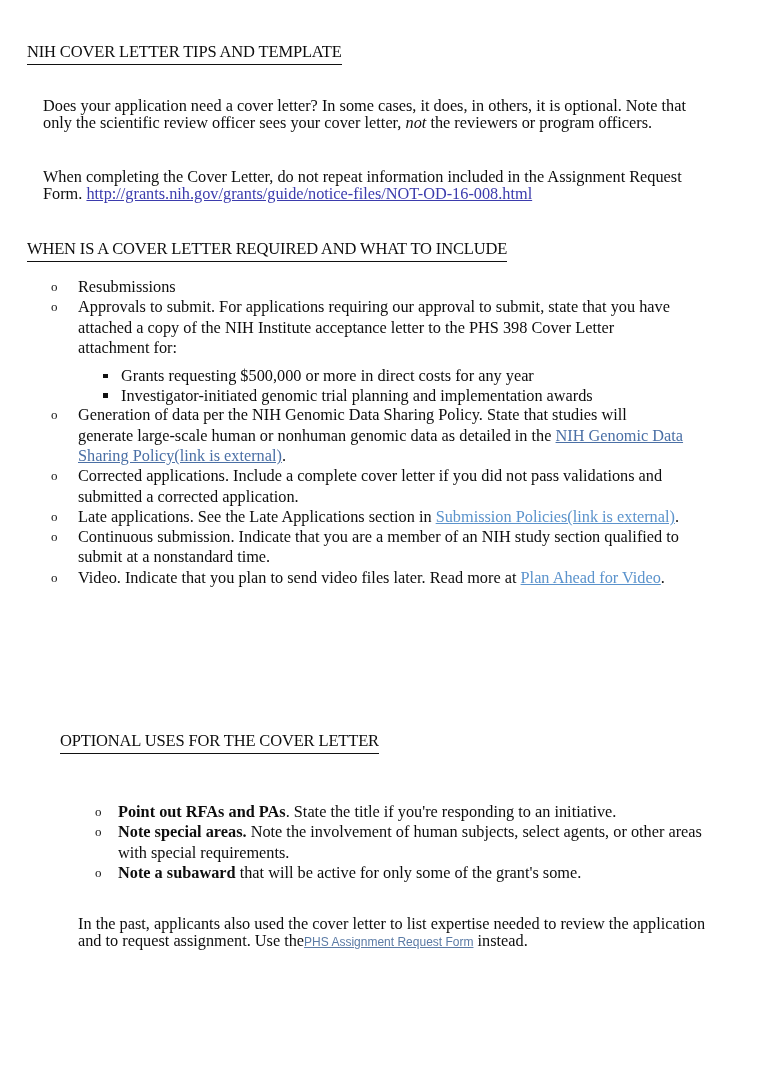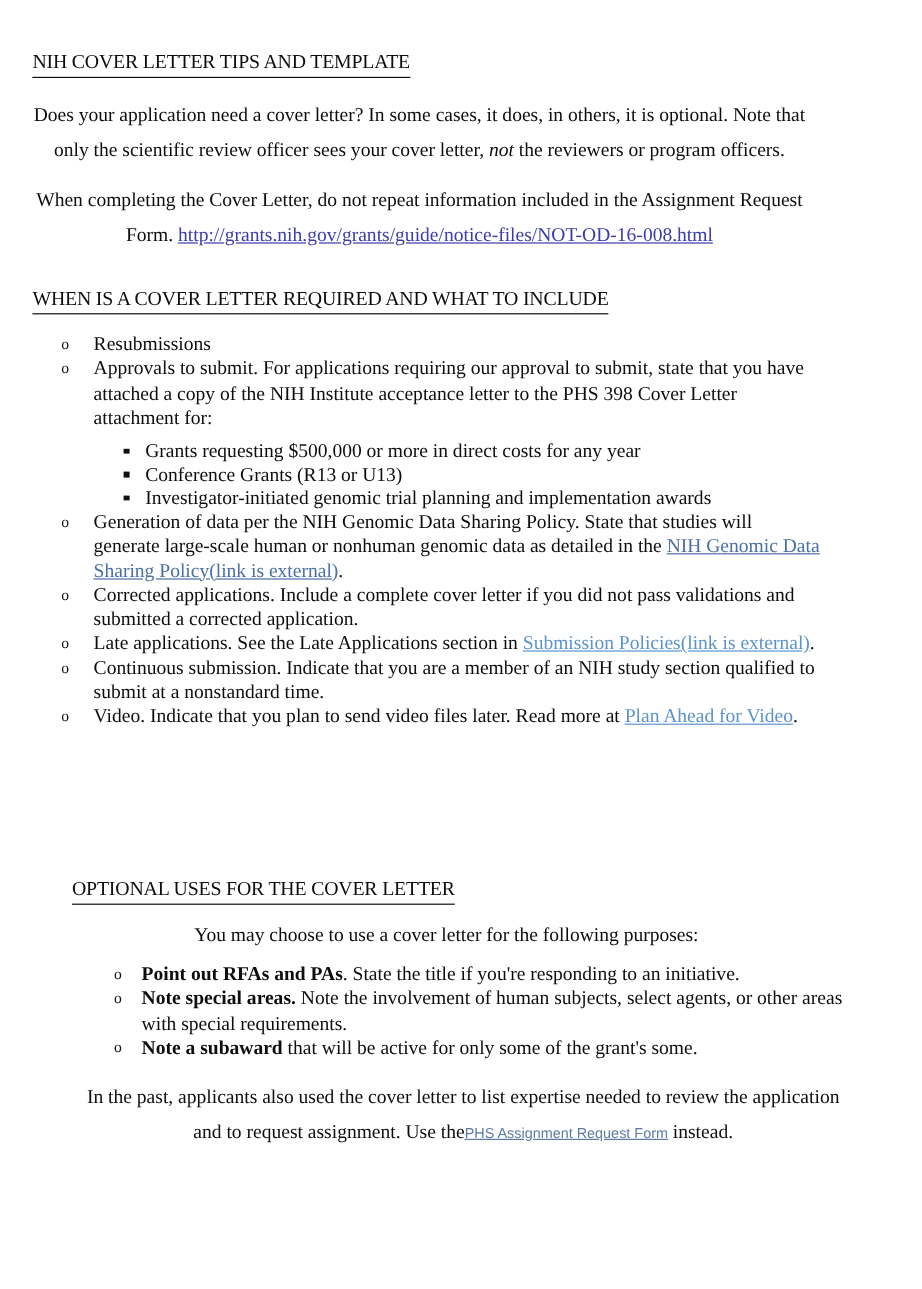--- a/index.html
+++ b/index.html
@@ -33,23 +33,23 @@
     display: inline-block;
     border-bottom: 1px solid #111;
     padding-bottom: 1px;
     line-height: 1.25;
     white-space: nowrap;
   }
 
   
   .para {
     font-size: 16.3px;
-    line-height: 29px;
-    margin: 0;
-    text-align: center;
+    line-height: 17px;
+    margin: 16px;
+    text-align: left;
   }
   .italic { font-style: italic; }
   .bold { font-weight: bold; }
 
   
   a, .lnk {
     text-decoration: underline;
     cursor: pointer;
   }
   .lnk-url {
@@ -150,24 +150,20 @@
         <span>Approvals to submit. For applications requiring our approval to submit, state that you have attached a copy of the NIH Institute acceptance letter to the PHS 398 Cover Letter attachment for:</span>
 
         <div class="spacer-2"></div>
         <ul class="lvl2" style="margin-left:17px;">
           <li>
             <span class="marker-sq"></span>
             <span>Grants requesting $500,000 or more in direct costs for any year</span>
           </li>
           <li>
             <span class="marker-sq"></span>
-            <span>Conference Grants (R13 or U13)</span>
-          </li>
-          <li>
-            <span class="marker-sq"></span>
             <span>Investigator-initiated genomic trial planning and implementation awards</span>
           </li>
         </ul>
       </li>
 
       <li>
         <span class="marker">o</span>
         <span>Generation of data per the NIH Genomic Data Sharing Policy. State that studies will generate large-scale human or nonhuman genomic data as detailed in the </span><span class="lnk lnk-blue">NIH Genomic Data Sharing Policy(link is external)</span><span>.</span>
       </li>
 
@@ -191,21 +187,20 @@
         <span>Video. Indicate that you plan to send video files later. Read more at </span><span class="lnk lnk-lightblue">Plan Ahead for Video</span><span>.</span>
       </li>
 
     </ul>
   </div>
 
   <div class="blk" style="left:60px; top:731px;">
     <div class="doc-heading">OPTIONAL USES FOR THE COVER LETTER</div>
   </div>
 
-  <div class="blk para" style="left:62px; top:764px; width:620px;">You may choose to use a cover letter for the following purposes:</div>
 
   <div class="blk" style="left:90px; top:802px; width:630px;">
     <ul class="lvl1">
       <li style="padding-left:28px;">
         <span class="marker" style="left:5px;">o</span>
         <span class="bold">Point out RFAs and PAs</span><span>. State the title if you're responding to an initiative.</span>
       </li>
       <li style="padding-left:28px;">
         <span class="marker" style="left:5px;">o</span>
         <span class="bold">Note special areas.</span><span> Note the involvement of human subjects, select agents, or other areas with special requirements.</span>

